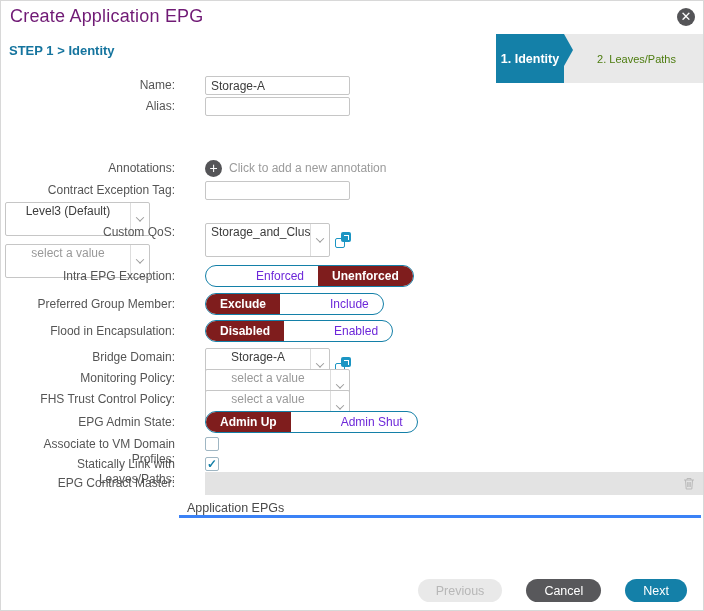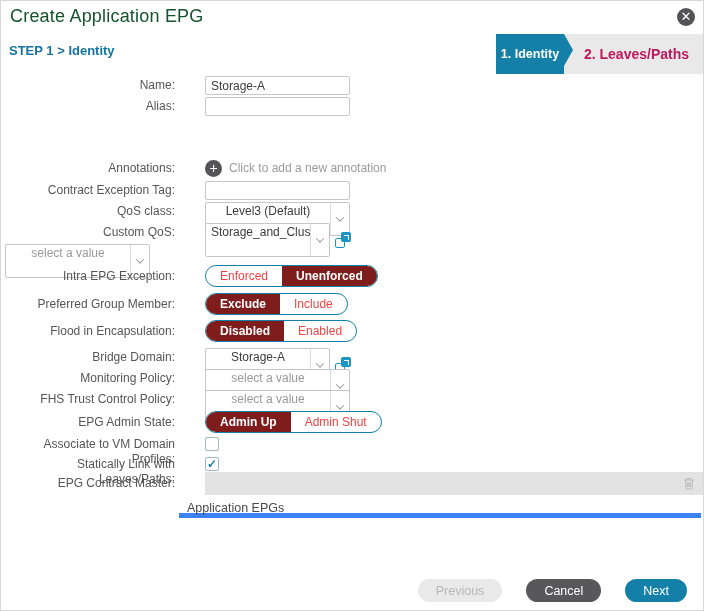--- a/index.html
+++ b/index.html
@@ -1,31 +1,31 @@
 <!DOCTYPE html>
 <html><head>
 <meta charset="utf-8">
 <style>
   * { margin:0; padding:0; box-sizing:border-box; }
   body { background:#fff; font-family:"Liberation Sans", sans-serif; }
   .dialog { position:relative; width:704px; height:611px; background:#fff; border:1px solid #d8d8d8; overflow:hidden; }
 
   
-  .title { position:absolute; left:9px; top:5px; font-size:18px; color:#14532d; letter-spacing:.2px; }
+  .title { position:absolute; left:9px; top:5px; font-size:18px; color:#701a75; letter-spacing:.2px; }
   .close-btn { position:absolute; right:8px; top:7px; width:18px; height:18px; border-radius:50%;
     background:#545457; color:#fff; font-size:13px; line-height:17px; text-align:center; cursor:pointer; }
 
   
   .step-label { position:absolute; left:8px; top:42px; font-size:13px; font-weight:bold; color:#15749e; }
-  .wizard { position:absolute; right:0; top:33px; height:40px; width:207px; background:#e9e9e9; display:flex; }
+  .wizard { position:absolute; right:0; top:33px; height:49px; width:207px; background:#e9e9e9; display:flex; }
   .wstep-active { position:relative; background:#1480a8; color:#fff; font-size:12.5px; font-weight:bold;
      width:68px; display:flex; align-items:center; justify-content:center; }
   .wstep-active:after { content:""; position:absolute; left:68px; top:0; border-top:16px solid transparent;
      border-bottom:16px solid transparent; border-left:9px solid #1480a8; z-index:2; }
-  .wstep-inactive { flex:1; color:#be185d; font-size:14px; display:flex; align-items:center; justify-content:center; padding-left:6px;font-weight:bold; }
+  .wstep-inactive { flex:1; color:#4d7c0f; font-size:11px; display:flex; align-items:center; justify-content:center; padding-left:6px; }
 
   
   .row { position:absolute; left:0; width:100%; display:flex; align-items:flex-start;gap:26px; }
   .lbl { width:174px; text-align:right; font-size:12px; color:#555; line-height:19px; flex:none; }
   .ctrl { margin-left:4px; display:flex; align-items:center; }
 
   input.txt, textarea.txt { border:1px solid #c6c6c6; border-radius:2px; font-family:"Liberation Sans",sans-serif;
     font-size:12px; color:#3c3c3c; padding:0 5px; height:19px; width:145px; outline:none; }
   textarea.txt { width:240px; height:40px; padding-top:2px; resize:none; }
   ::placeholder { color:#8d8d8d; opacity:1; }
@@ -40,34 +40,34 @@
 
   .copy-ic { margin-left:5px; position:relative; width:16px; height:16px; flex:none; cursor:pointer; }
   .copy-ic .back { position:absolute; left:0; bottom:0; width:10px; height:10px; border:1.5px solid #1b95c3; border-radius:2px; background:#fff; }
   .copy-ic .front { position:absolute; right:0; top:0; width:10px; height:10px; background:#1b95c3; border-radius:2px; }
   .copy-ic .front:after { content:""; position:absolute; left:3px; top:3px; width:4px; height:4px;
     border-top:1.5px solid #fff; border-right:1.5px solid #fff; }
 
   .toggle { display:inline-flex; border:1px solid #1480a8; border-radius:12px; overflow:hidden; height:22px; background:#fff; }
   .seg { padding:0 14px; font-size:12px; line-height:21px; cursor:pointer; }
   .seg.on { background:#7f1d1d; color:#fff; font-weight:bold; }
-  .seg.off { color:#ef4444; }
+  .seg.off { color:#6d28d9;margin-left:36px; }
 
   .anno-plus { width:17px; height:17px; border-radius:50%; background:#545457; color:#fff; font-size:14px;
     line-height:16px; text-align:center; cursor:pointer; flex:none; }
   .anno-hint { margin-left:7px; font-size:12px; color:#9b9b9b; line-height:17px; }
 
   .cb { width:14px; height:14px; border:1px solid #9fb6c3; border-radius:2px; background:#fff; position:relative; cursor:pointer; }
   .cb.checked:after { content:"\2713"; position:absolute; left:1px; top:-1px; font-size:12px; font-weight:bold; color:#1480a8; }
 
   .gray-bar { width:522px; height:23px; background:#e3e3e3; display:flex; align-items:center; justify-content:flex-end; }
   .trash-ic { margin-right:14px; cursor:pointer; display:flex; }
   .plus-ic { margin-right:8px; color:#7d7d7d; font-size:17px; font-weight:300; line-height:20px; cursor:pointer; }
 
-  .tbl-head { position:absolute; left:178px; top:497px; width:522px; height:20px; border-bottom:5px solid #3b82f6; }
+  .tbl-head { position:absolute; left:178px; top:497px; width:522px; height:20px; border-bottom:3px solid #3b82f6; }
   .tbl-head span { font-size:12.5px; color:#4a4a4a; padding-left:8px; line-height:18px; }
 
   
   .footer { position:absolute; right:16px; top:578px; display:flex; gap:24px; }
   .btn { height:23px; border:none; border-radius:12px; padding:0 18px; font-size:12.5px; font-family:"Liberation Sans",sans-serif; cursor:pointer; }
   .btn.prev { background:#e9e9e9; color:#b7b7b7; cursor:default; }
   .btn.cancel { background:#58585b; color:#fff; }
   .btn.next { background:#1480a8; color:#fff; }
 </style>
 </head>
@@ -108,21 +108,20 @@
   </div>
 
   <div class="row" style="top:180px">
     <div class="lbl">Contract Exception Tag:</div>
     <div class="ctrl">
         <input class="txt" value="" style="">
       </div>
   </div>
 
   <div class="row" style="top:201px">
-    <div class="lbl">QoS class:</div>
     <div class="ctrl">
       <div class="select">
         <span class="sval">Level3 (Default)</span>
         <span class="chev">
             <i></i>
           </span>
       </div>
     </div>
   </div>
 

